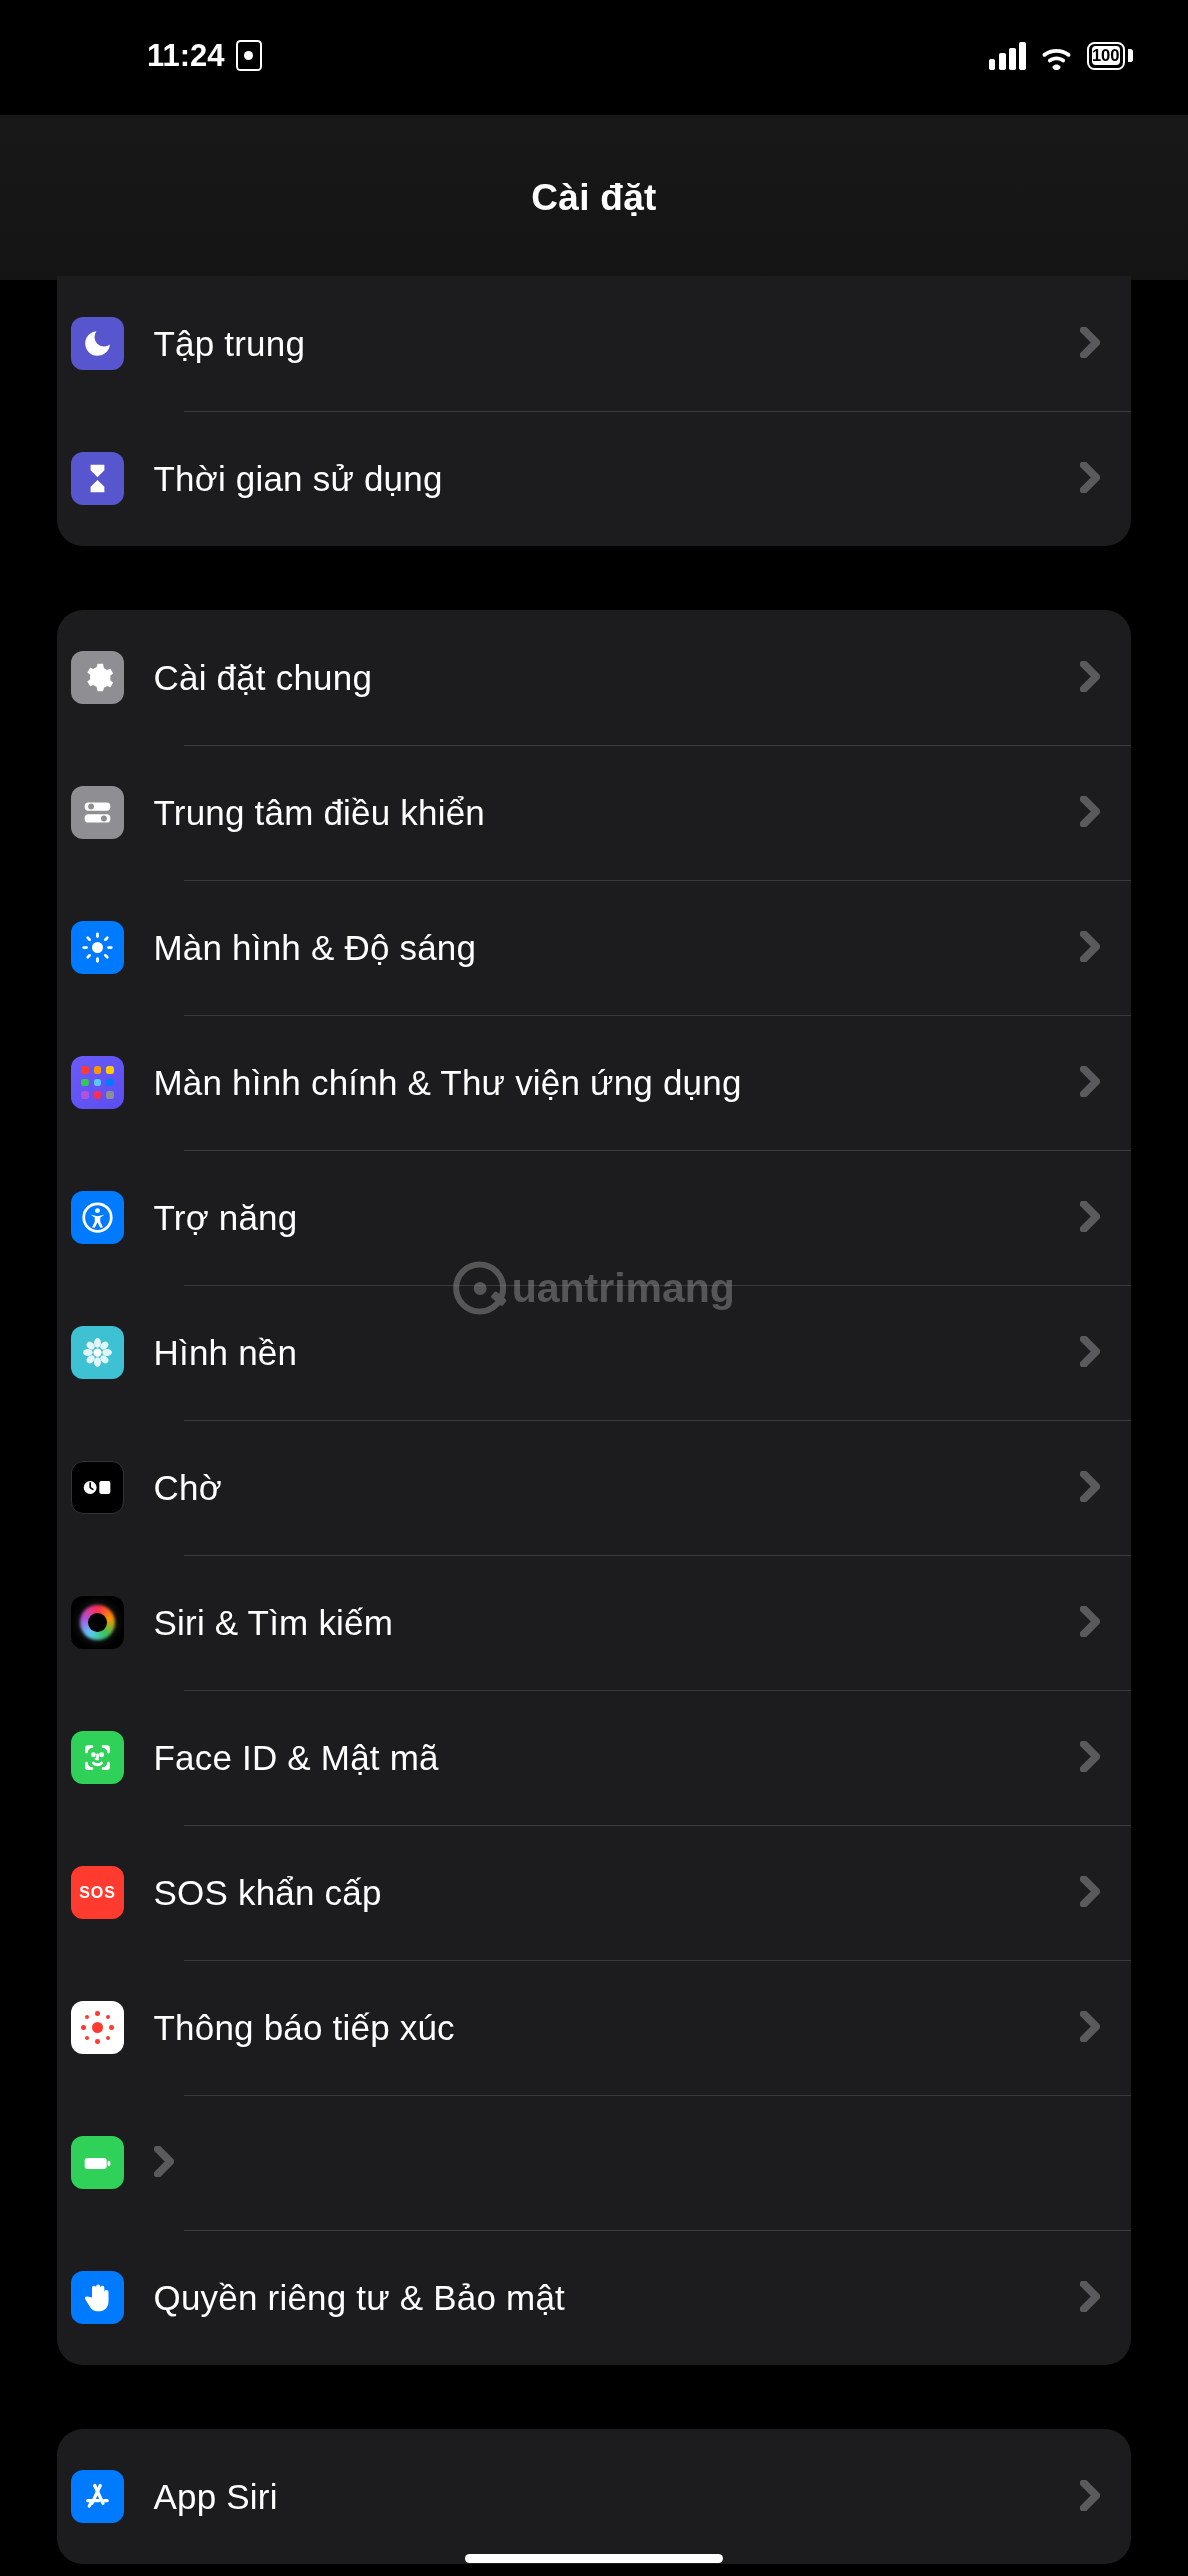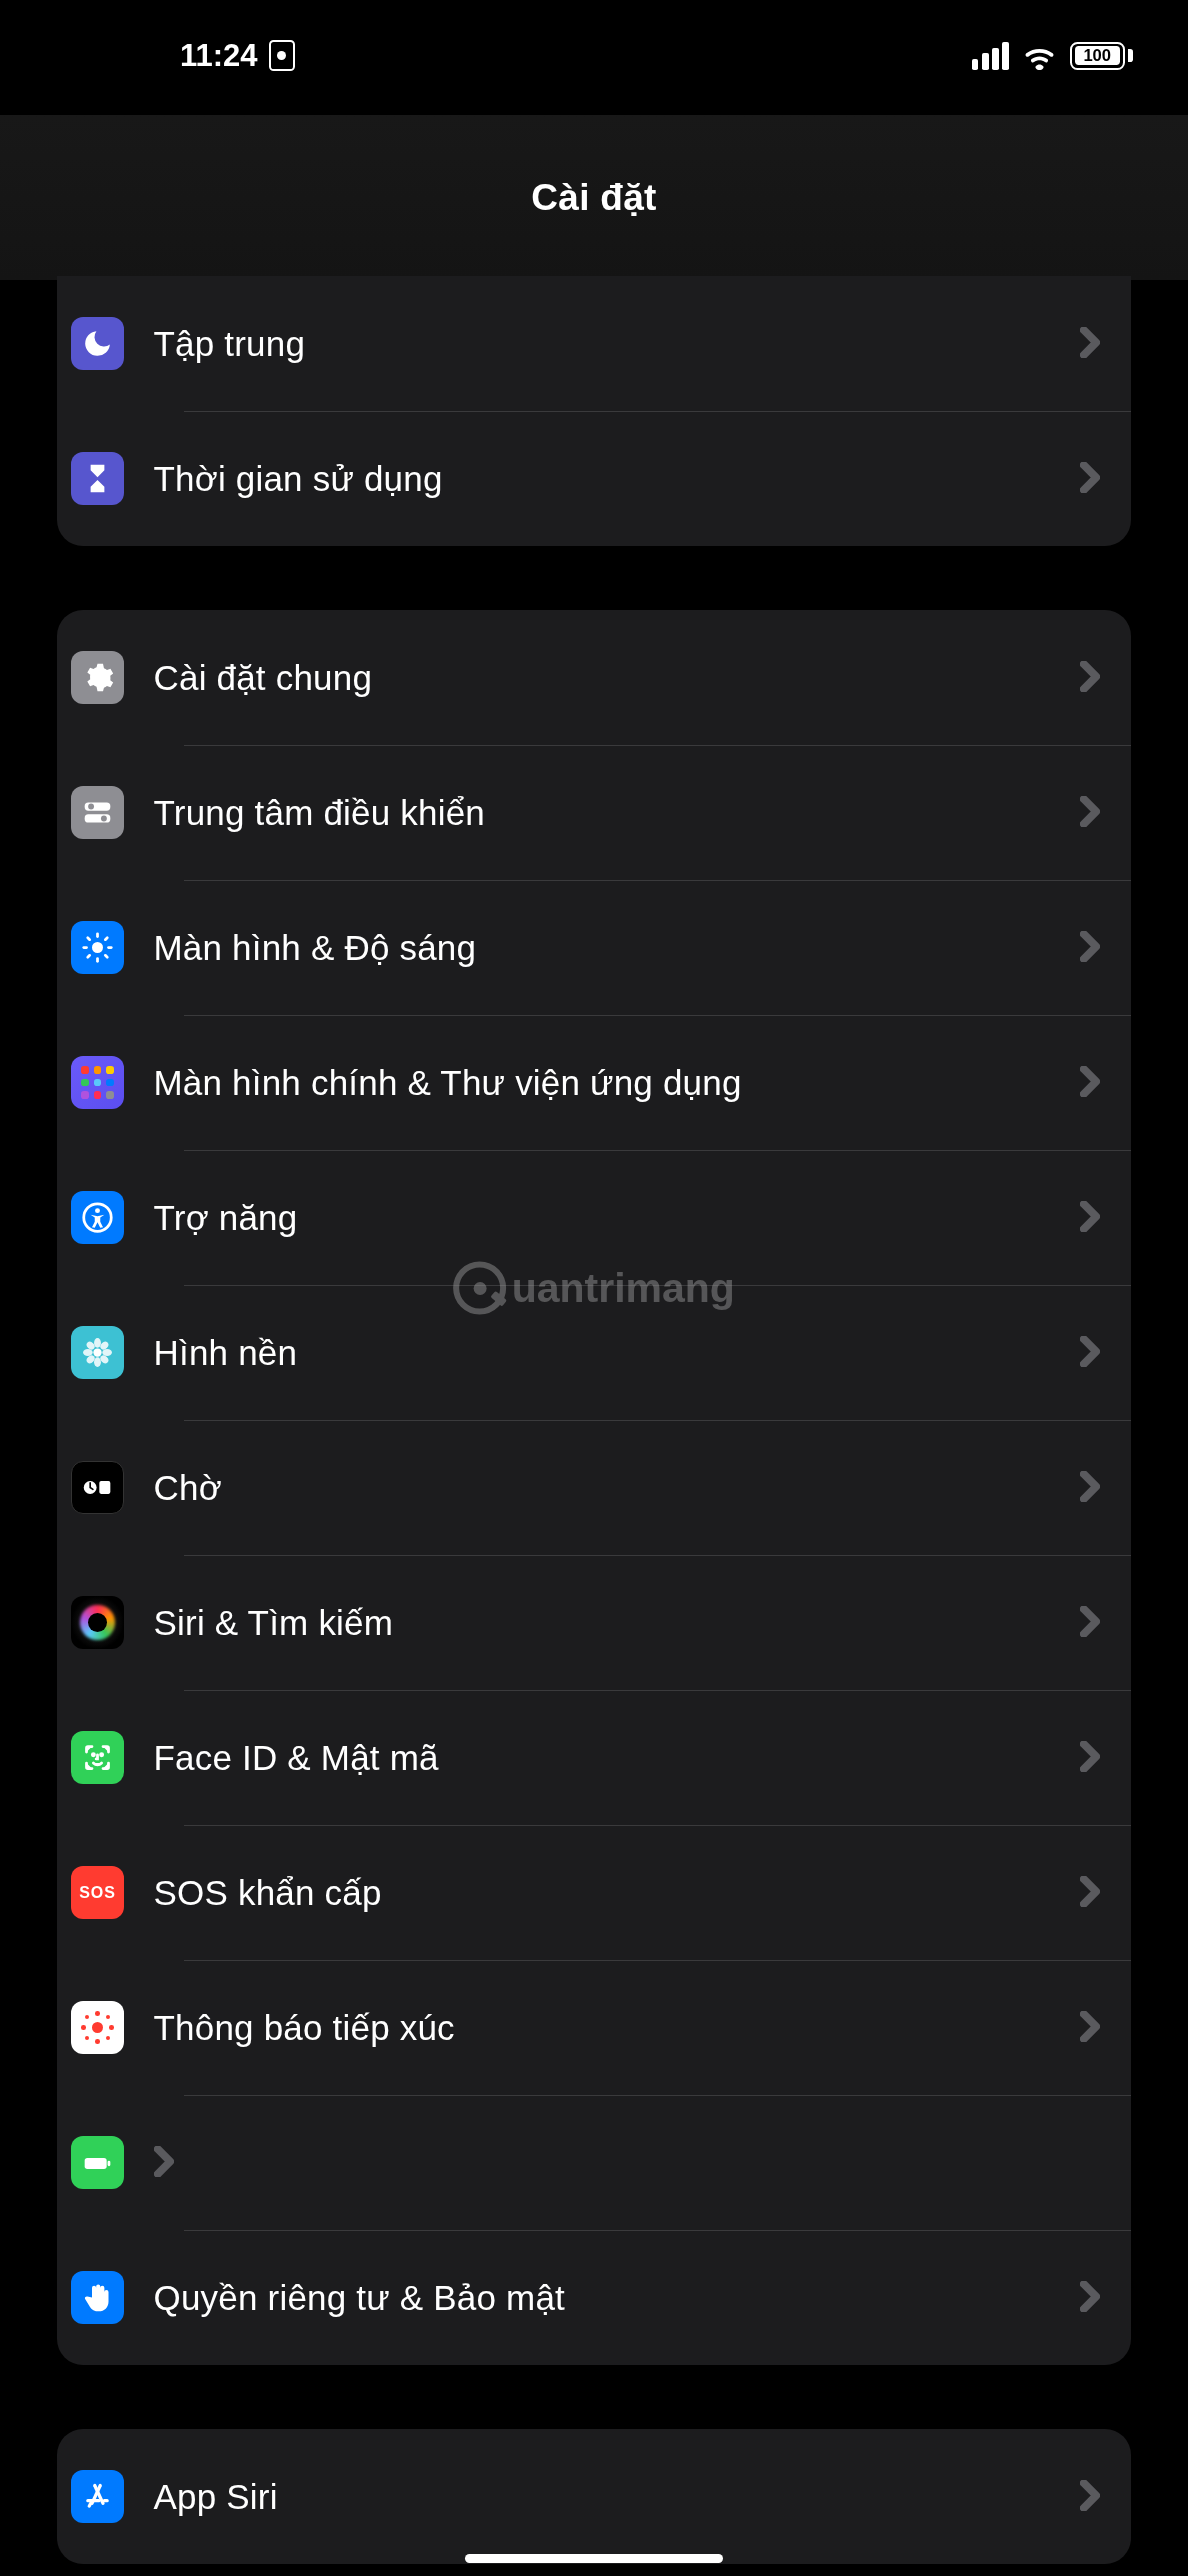--- a/index.html
+++ b/index.html
@@ -1,30 +1,30 @@
 <!DOCTYPE html>
 <html style="font-size:14.7px"><head>
 <meta charset="utf-8">
 <style>
   * { margin:0; padding:0; box-sizing:border-box; -webkit-font-smoothing:antialiased; }
   html,body { width:1188px; height:2576px; background:#000; font-family:-apple-system,"SF Pro Text","Helvetica Neue",Arial,sans-serif; color:#fff; overflow:hidden; }
   .screen { width:1188px; height:2576px; position:relative; background:#000; }
   
   .status-bar { position:absolute; top:0; left:0; right:0; height:111px; display:flex; align-items:center; justify-content:space-between; padding:0 55px 0 147px; font-size:31px; font-weight:600; }
-  .status-left { display:flex; align-items:center; gap:11px;margin-left:33px; }
+  .status-left { display:flex; align-items:center; gap:11px; }
   .status-right { display:flex; align-items:center; gap:13px; }
   .sim-icon { width:26px; height:31px; border:2.8px solid #fff; border-radius:4.6px; display:flex; align-items:center; justify-content:center; font-size:16.6px; position:relative;}
   .sim-icon::after{content:""; width:9.2px; height:9.2px; background:#fff; border-radius:50%;}
   .signal { display:flex; align-items:flex-end; gap:3.7px; }
   .signal span { width:6.4px; background:#fff; border-radius:1.8px; }
   .signal span:nth-child(1){height:11px;} .signal span:nth-child(2){height:16.6px;} .signal span:nth-child(3){height:22px;} .signal span:nth-child(4){height:28px;}
   .wifi { width:35px; height:28px; position:relative; }
   .wifi svg{width:100%;height:100%;}
   .battery { display:flex; align-items:center; gap:3.7px; }
-  .batt-body { width:55px; height:28px; border:2.8px solid #fff; border-radius:7.4px; padding:2.8px; display:flex; align-items:center; justify-content:center; position:relative;}
+  .batt-body { width:38px; height:28px; border:2.8px solid #fff; border-radius:7.4px; padding:2.8px; display:flex; align-items:center; justify-content:center; position:relative;}
   .batt-fill { background:#fff; width:100%; height:100%; border-radius:3.7px; display:flex; align-items:center; justify-content:center; font-size:16.6px; font-weight:700; color:#000;}
   .batt-tip{width:4.6px;height:13px;background:#fff;border-radius:0 2.8px 2.8px 0;}
   
   .navbar { position:absolute; top:115px; left:0; right:0; height:166px; display:flex; align-items:center; justify-content:center; background:linear-gradient(180deg,#181818 0%,#141414 100%); border-bottom:0.9px solid #000;}
   .nav-title { font-size:37px; font-weight:600; letter-spacing:0.3px; }
   
   .content { position:absolute; top:276px; left:0; right:0; bottom:0; overflow:hidden; }
   .group { margin:0 57px 64px 57px; background:#1c1c1e; border-radius:26px; overflow:hidden; }
   .group:first-child{ border-top-left-radius:0; border-top-right-radius:0; margin-top:0;}
   .row { display:flex; align-items:center; min-height:135px; padding:0 31px 0 14px; position:relative; }

